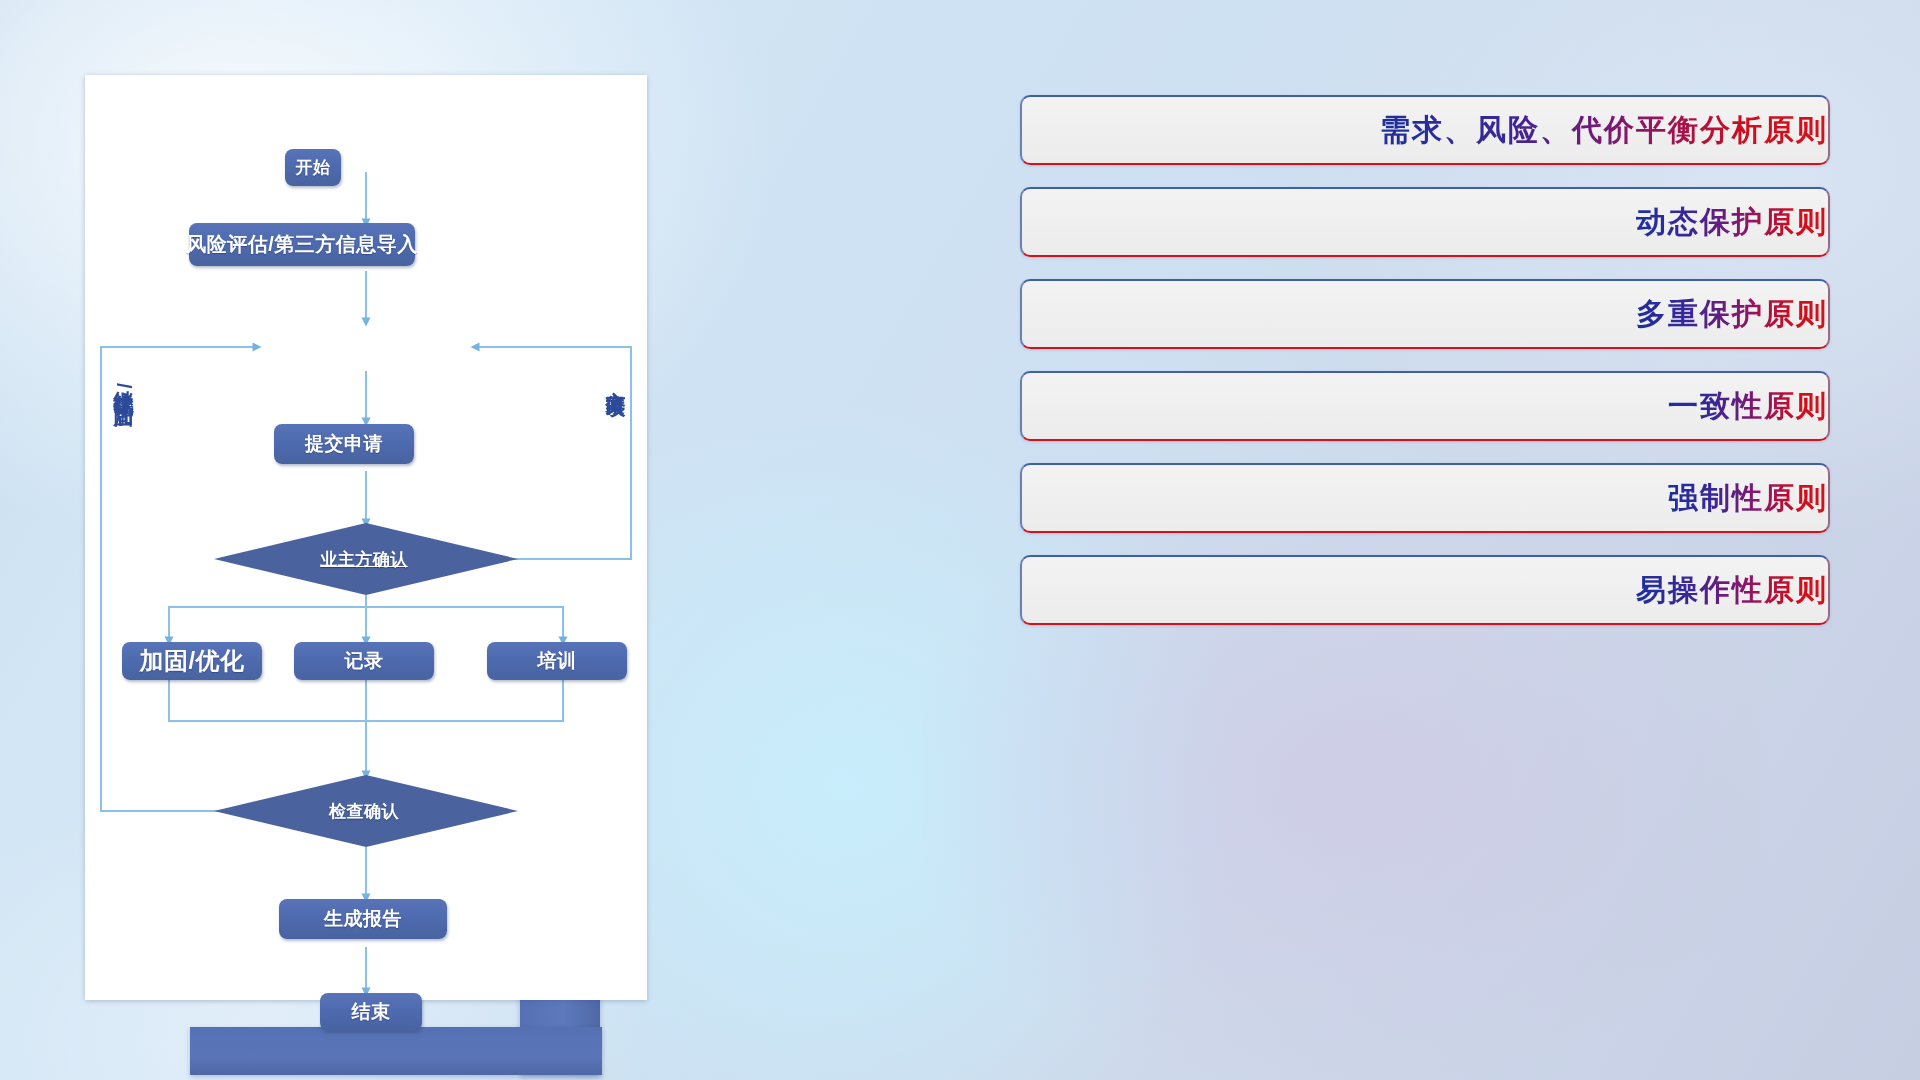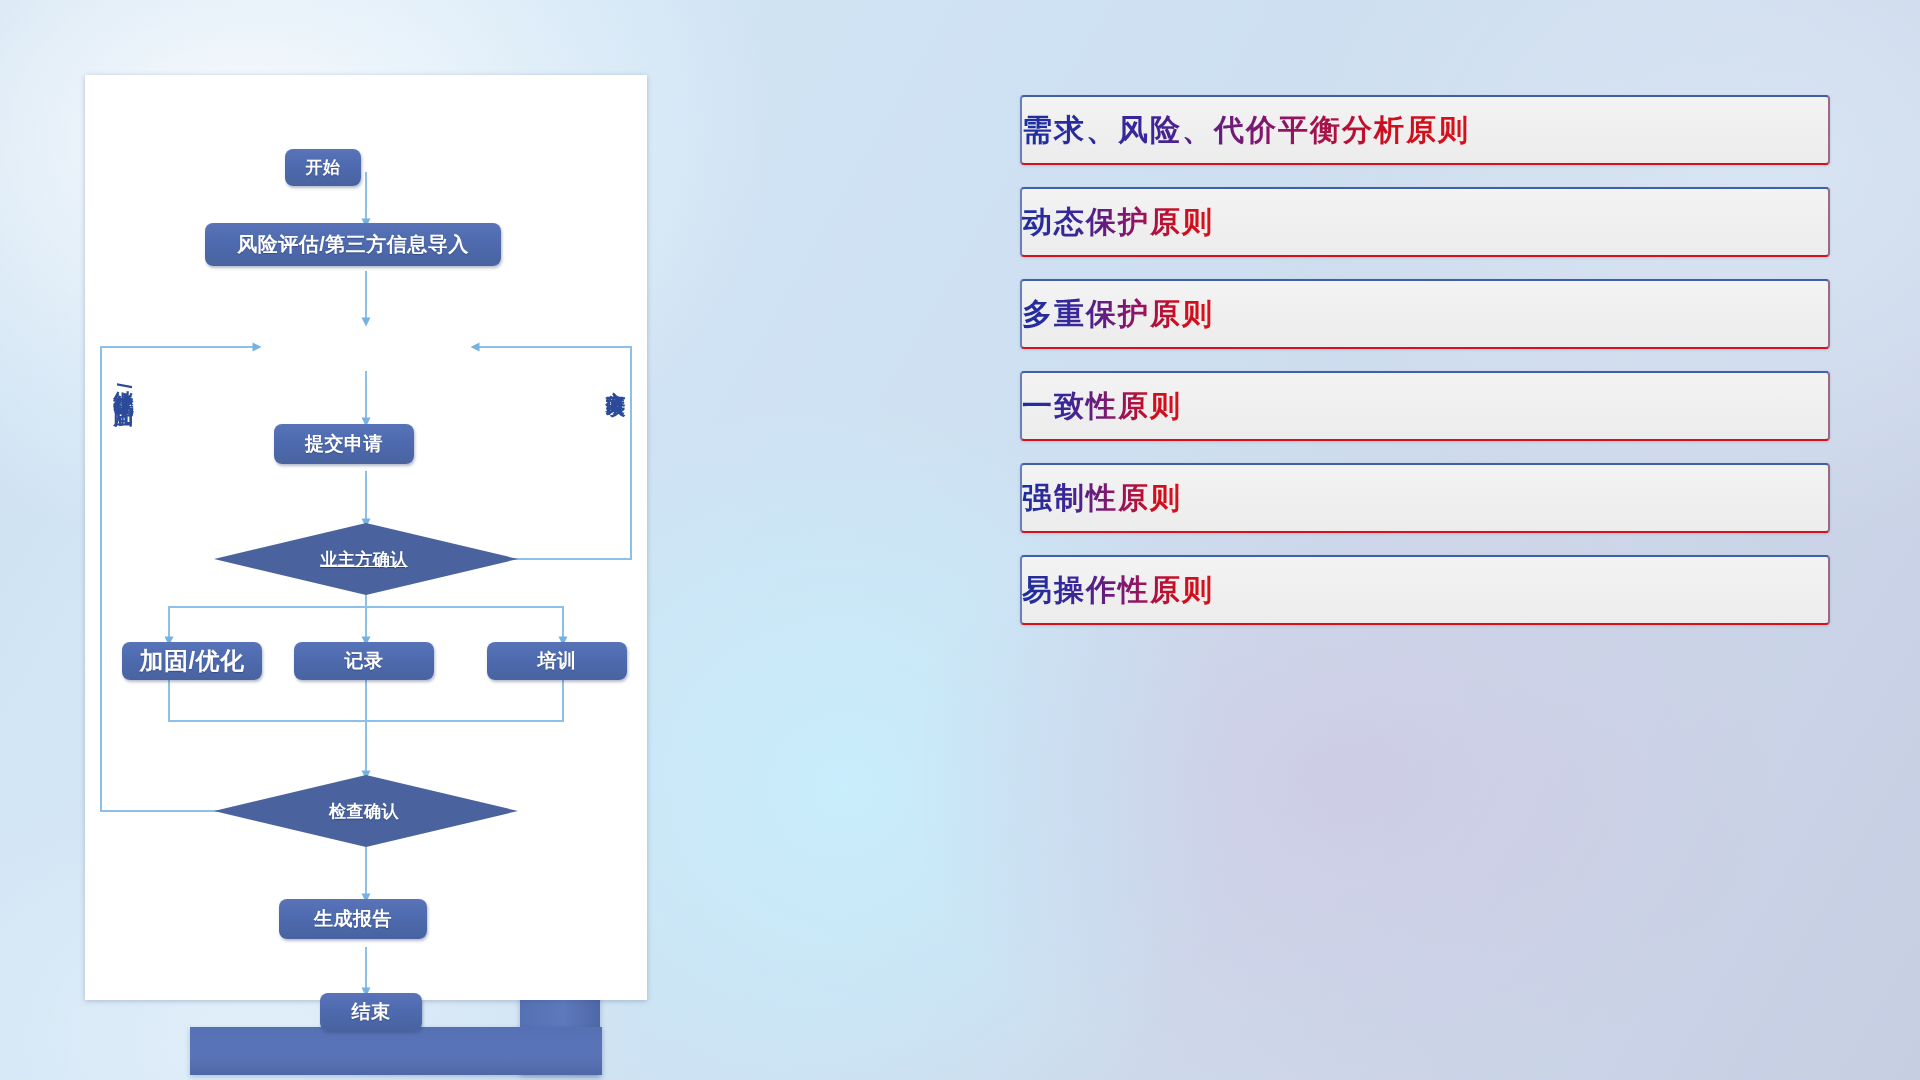--- a/index.html
+++ b/index.html
@@ -80,27 +80,27 @@
   
   #right-panel { position:absolute; left:1020px; top:95px; width:810px; z-index:2; }
   .panel-title {
     font-size:43px; font-weight:bold; text-align:center;
     color:#3a6bbd; letter-spacing:2px;
     text-shadow:0 1px 2px rgba(255,255,255,.85), 0 2px 4px rgba(80,110,170,.25);
     margin-bottom:40px;
   }
   .principle-list { display:flex; flex-direction:column; gap:22px; }
   .principle-card {
-    height:70px; border-radius:4px;
+    height:70px; border-radius:10px;
     background:linear-gradient(180deg,#f3f3f3 0%,#efefef 55%,#ececed 100%);
     border-top:2px solid #3f5fa8;
     border-left:2px solid #6a7fb8;
     border-right:2px solid #9a6a82;
     border-bottom:2.5px solid #d5121b;
-    display:flex; align-items:center; justify-content:flex-start;
+    display:flex; align-items:center; justify-content:flex-end;
     box-shadow:0 1px 3px rgba(70,90,140,.18);
   }
   .principle-text {
     font-size:30px; font-weight:bold; letter-spacing:2px;
     background:linear-gradient(90deg,#1d2fa0 0%,#3a2699 28%,#8d1566 58%,#cf0d1c 82%,#d5121b 100%);
     -webkit-background-clip:text; background-clip:text;
     -webkit-text-fill-color:transparent; color:transparent;
   }
 </style>
 </head>
@@ -160,38 +160,38 @@
 
           <path d="M357,484 L546,484 L546,272 L390,272" marker-end="url(#arl)"></path>
         </g>
 
         <g>
           <polygon points="281,448 433,484 281,520 129,484" fill="#4a629e"></polygon>
           <polygon points="281,700 433,736 281,772 129,736" fill="#4a629e"></polygon>
         </g>
       </svg>
 
-      <div class="node box" style="left:200px;top:74px;width:76px;height:37px;font-size:17px;">开始</div>
-
-      <div class="node box" style="left:120px;top:148px;width:296px;height:43px;font-size:20px;">风险评估/第三方信息导入</div>
+      <div class="node box" style="left:200px;top:74px;width:56px;height:37px;font-size:17px;">开始</div>
+
+      <div class="node box" style="left:104px;top:148px;width:226px;height:43px;font-size:20px;">风险评估/第三方信息导入</div>
 
 
       <div class="node box" style="left:189px;top:349px;width:140px;height:40px;font-size:19px;">提交申请</div>
 
       <div class="node diamond" style="left:199px;top:469px;width:160px;height:30px;font-size:17px;text-decoration:underline;">业主方确认</div>
 
       <div class="node box" style="left:17px;top:567px;width:140px;height:38px;font-size:24px;margin-left:20px;">加固/优化</div>
 
       <div class="node box" style="left:209px;top:567px;width:140px;height:38px;font-size:19px;">记录</div>
 
       <div class="node box" style="left:402px;top:567px;width:140px;height:38px;font-size:19px;">培训</div>
 
       <div class="node diamond" style="left:199px;top:721px;width:160px;height:30px;font-size:17px;">检查确认</div>
 
-      <div class="node box" style="left:194px;top:824px;width:148px;height:40px;font-size:19px;">生成报告</div>
+      <div class="node box" style="left:194px;top:824px;width:168px;height:40px;font-size:19px;">生成报告</div>
 
       <div class="node box" style="left:211px;top:918px;width:102px;height:38px;font-size:19px;margin-left:24px;">结束</div>
 
       <div class="vlabel" style="left:26px;top:300px;font-size:20px;">继续优化/加固</div>
 
       <div class="vlabel" style="left:518px;top:300px;font-size:20px;">方案修改</div>
 
     </div>
   </div>
 </div>

